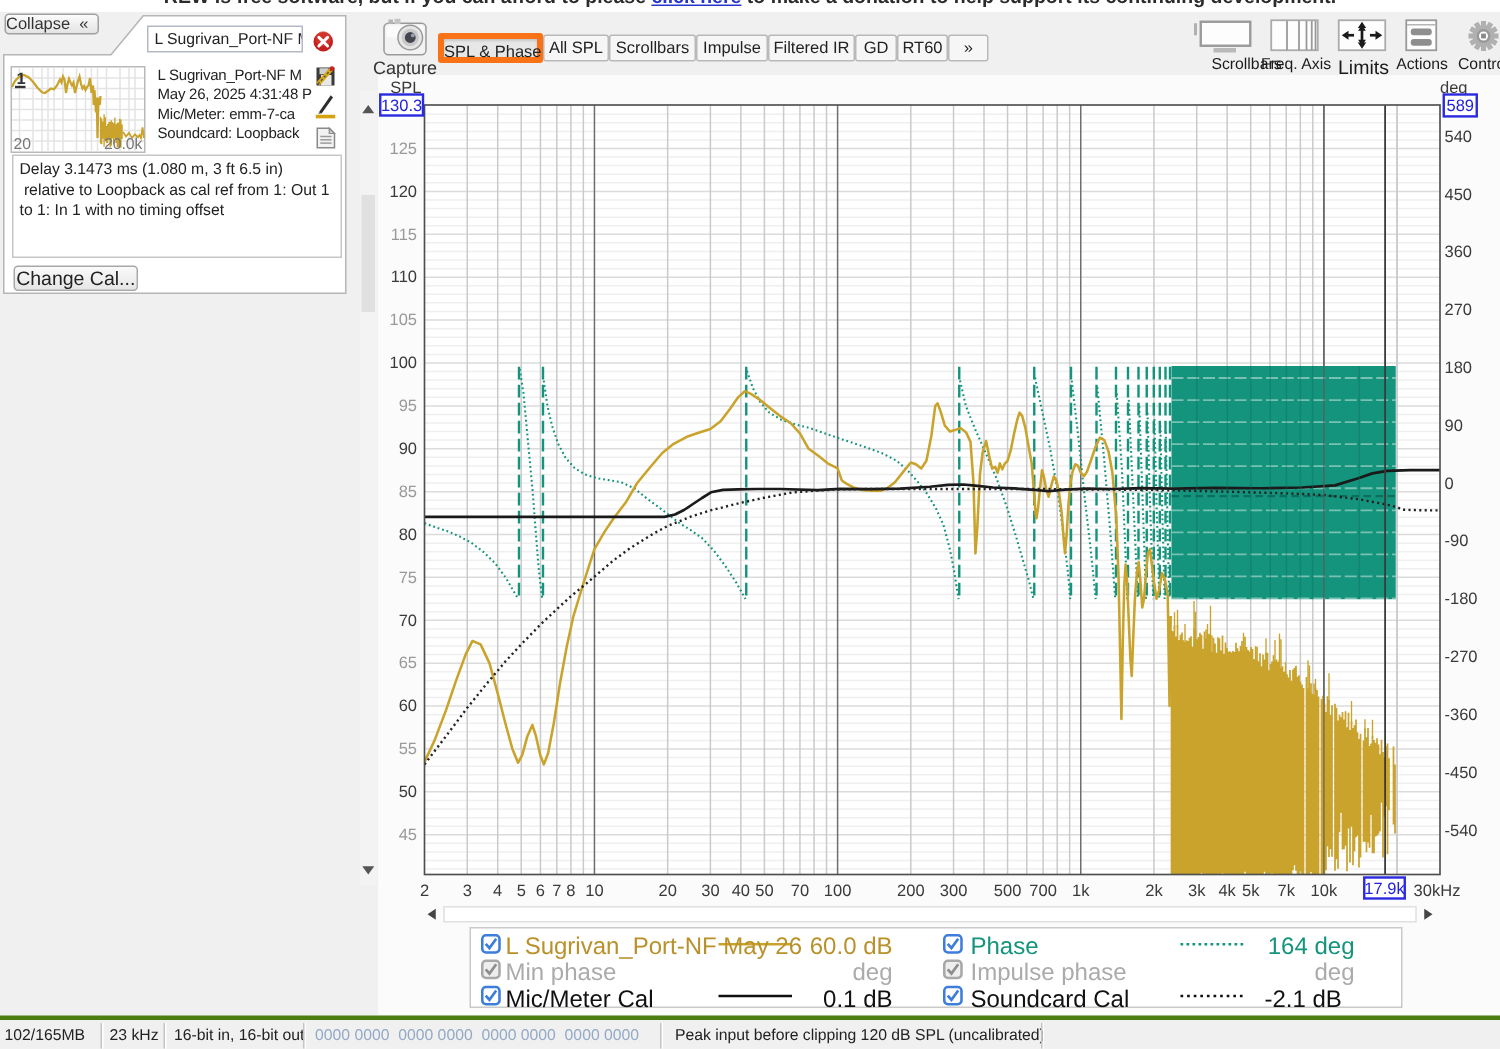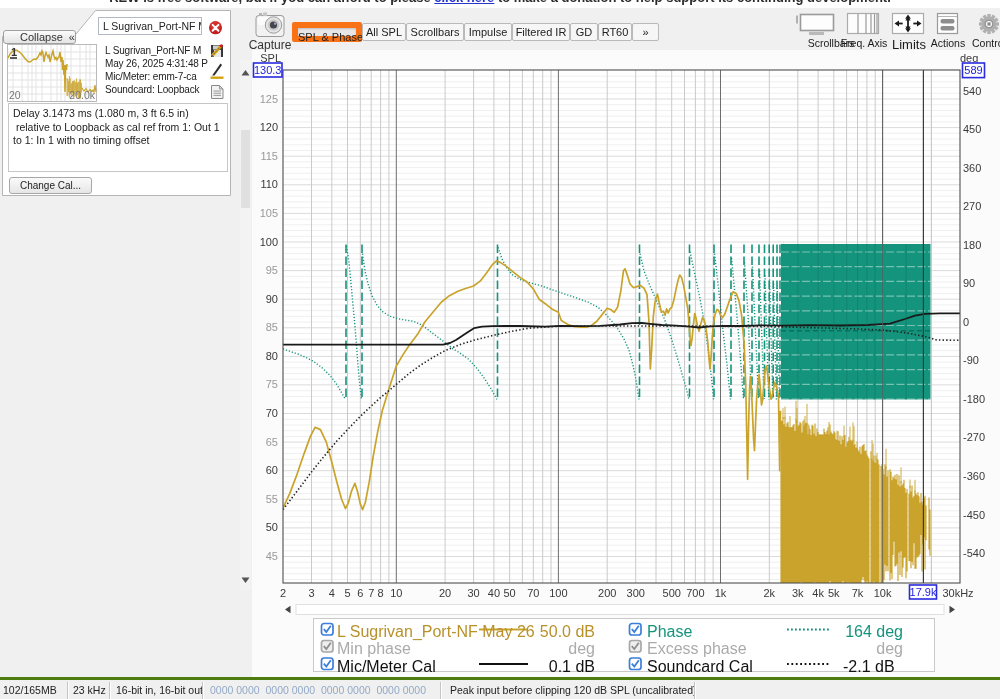--- a/index.html
+++ b/index.html
@@ -3,33 +3,33 @@
 <meta charset="utf-8">
 <style>
 html,body{margin:0;padding:0;width:1000px;height:699px;overflow:hidden;
 font-family:"Liberation Sans",sans-serif;background:#f0f0f0;position:relative}
 *{box-sizing:border-box}
 .abs{position:absolute}
 #banner{left:0;top:0;width:1000px;height:8px;background:#ffffff;overflow:hidden}
 #banner span{position:absolute;top:-10px;left:500px;transform:translateX(-50%);
 white-space:nowrap;font-size:13px;font-weight:bold;color:#2b2b2b;line-height:15px}
 #banner a{color:#2735cc;text-decoration:underline}
-#collapsebtn{left:3px;top:30px;width:73px;height:14px;border:1px solid #a0a0a0;border-radius:3px;
-background:linear-gradient(#fbfbfb,#e4e4e4);font-size:11px;color:#333;text-align:right;line-height:12px}
+#collapsebtn{left:3px;top:9px;width:63px;height:14px;border:1px solid #a0a0a0;border-radius:3px;
+background:linear-gradient(#fbfbfb,#e4e4e4);font-size:11px;color:#333;text-align:left;line-height:12px}
 #namefield{left:98px;top:17px;width:104px;height:18px;background:#fff;border:1px solid #b4b8c4;
 font-size:10.5px;color:#222;line-height:16px;padding-left:4px;overflow:hidden;white-space:nowrap}
 .inftxt{font-size:10px;letter-spacing:-0.15px;color:#222;white-space:nowrap;overflow:hidden}
 #delaybox{left:8px;top:103px;width:220px;height:69px;background:#fff;border:1px solid #c6c6c6;
 font-size:10.5px;color:#222;line-height:13.5px;padding:3px 0 0 4px;white-space:nowrap;overflow:hidden}
 #chgcal{left:9px;top:177px;width:83px;height:17px;border:1px solid #a8a8a8;border-radius:3px;
-background:linear-gradient(#fafafa,#e6e6e6);font-size:10px;color:#222;text-align:center;line-height:15px}
+background:linear-gradient(#fafafa,#e6e6e6);font-size:13px;color:#222;text-align:center;line-height:15px}
 #capturelbl{left:247px;top:38px;width:46px;text-align:center;font-size:12px;color:#333}
 .gtab{position:absolute;top:23px;height:18px;border:1px solid #b9b9b9;background:#f6f6f6;
 font-size:11px;color:#222;text-align:center;line-height:16px;border-radius:2px;white-space:nowrap}
-.gtabsel{top:22px;height:20px;border:6px solid #f97316;background:#e7e7e7;line-height:18px;
+.gtabsel{top:22px;height:20px;border:4px solid #f97316;background:#e7e7e7;line-height:18px;
 box-shadow:inset 0 1px 2px rgba(0,0,0,0.18)}
 .ticolbl{position:absolute;top:37px;font-size:11px;color:#1a1a1a;text-align:center;white-space:nowrap}
 #legend{left:313px;top:618px;width:622px;height:54px;background:#fff;border:1px solid #c9c9c9}
 .leg{position:absolute;font-size:16px;white-space:nowrap}
 #statusbar{left:0;top:677px;width:1000px;height:22px;background:#f0f0f0;border-top:3px solid #4d7c0f;
 font-size:10.5px;color:#222}
 .sdiv{position:absolute;top:2px;height:18px;width:1px;background:#c4c4c4;box-shadow:1px 0 0 #fff}
 .scell{position:absolute;top:4px;white-space:nowrap}
 </style>
 </head>
@@ -492,26 +492,26 @@
 <path d="M10.8 45.7 L13.3 48.5 L17.8 42.3" fill="none" stroke="#3d7edb" stroke-width="1.8"></path>
 <rect x="316.5" y="40" width="11.5" height="11.5" rx="2.5" fill="#fff" stroke="#3d7edb" stroke-width="1.7"></rect>
 <path d="M318.8 45.7 L321.3 48.5 L325.8 42.3" fill="none" stroke="#3d7edb" stroke-width="1.8"></path>
 </g>
 <line x1="166" y1="11.5" x2="215" y2="11.5" stroke="#c9a32b" stroke-width="1.8"></line>
 <line x1="166" y1="46" x2="215" y2="46" stroke="#111" stroke-width="1.8"></line>
 <line x1="474" y1="11.5" x2="517" y2="11.5" stroke="#14947c" stroke-width="1.8" stroke-dasharray="1.8,2.2"></line>
 <line x1="474" y1="46" x2="517" y2="46" stroke="#111" stroke-width="1.8" stroke-dasharray="1.8,2.6"></line>
 </svg>
 <div class="leg" style="left:337px;top:623px;color:#b8912b">L Sugrivan_Port-NF May 26</div>
-<div class="leg" style="left:535px;top:623px;width:60px;text-align:right;color:#b8912b">50.0 dB</div>
+<div class="leg" style="left:535px;top:623px;width:60px;text-align:right;color:#b8912b">60.0 dB</div>
 <div class="leg" style="left:647px;top:623px;color:#14947c">Phase</div>
 <div class="leg" style="left:843px;top:623px;width:60px;text-align:right;color:#14947c">164 deg</div>
 <div class="leg" style="left:337px;top:640px;color:#ababab">Min phase</div>
 <div class="leg" style="left:535px;top:640px;width:60px;text-align:right;color:#ababab">deg</div>
-<div class="leg" style="left:647px;top:640px;color:#ababab">Excess phase</div>
+<div class="leg" style="left:647px;top:640px;color:#ababab">Impulse phase</div>
 <div class="leg" style="left:843px;top:640px;width:60px;text-align:right;color:#ababab">deg</div>
 <div class="leg" style="left:337px;top:658px;color:#111">Mic/Meter Cal</div>
 <div class="leg" style="left:535px;top:658px;width:60px;text-align:right;color:#111">0.1 dB</div>
 <div class="leg" style="left:647px;top:658px;color:#111">Soundcard Cal</div>
 <div class="leg" style="left:843px;top:658px;width:60px;text-align:left;color:#111">-2.1 dB</div>
 
 <div class="abs" id="statusbar">
 <span class="scell" style="left:3px">102/165MB</span>
 <span class="scell" style="left:73px">23 kHz</span>
 <span class="scell" style="left:116px">16-bit in, 16-bit out</span>

